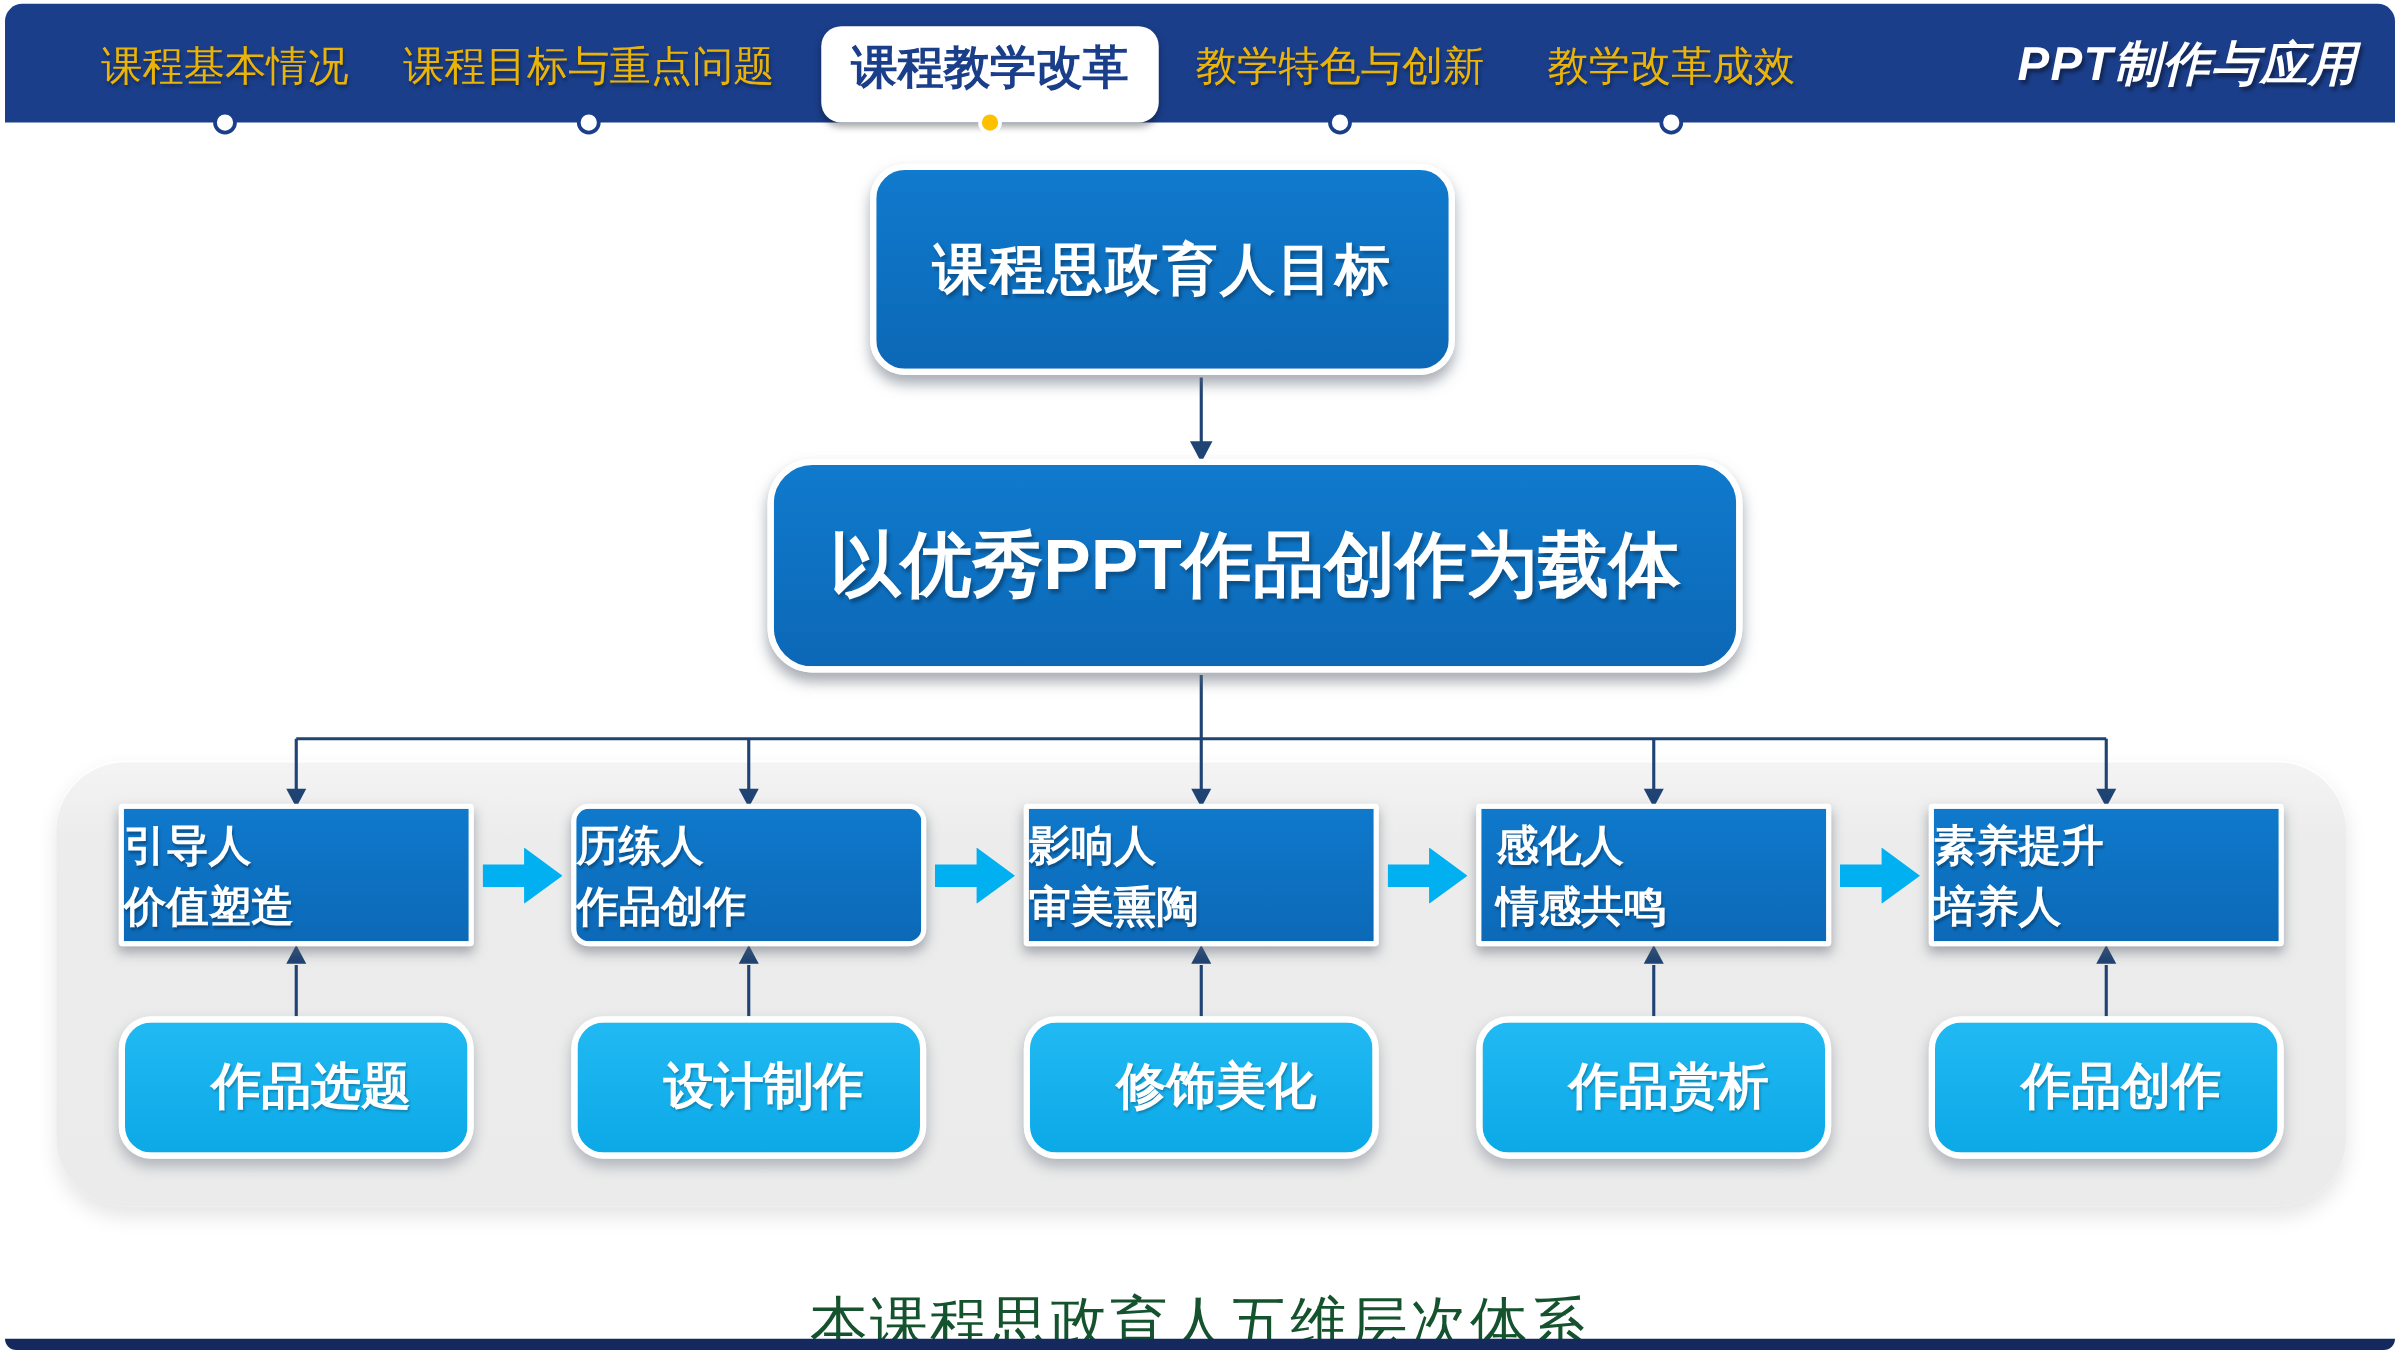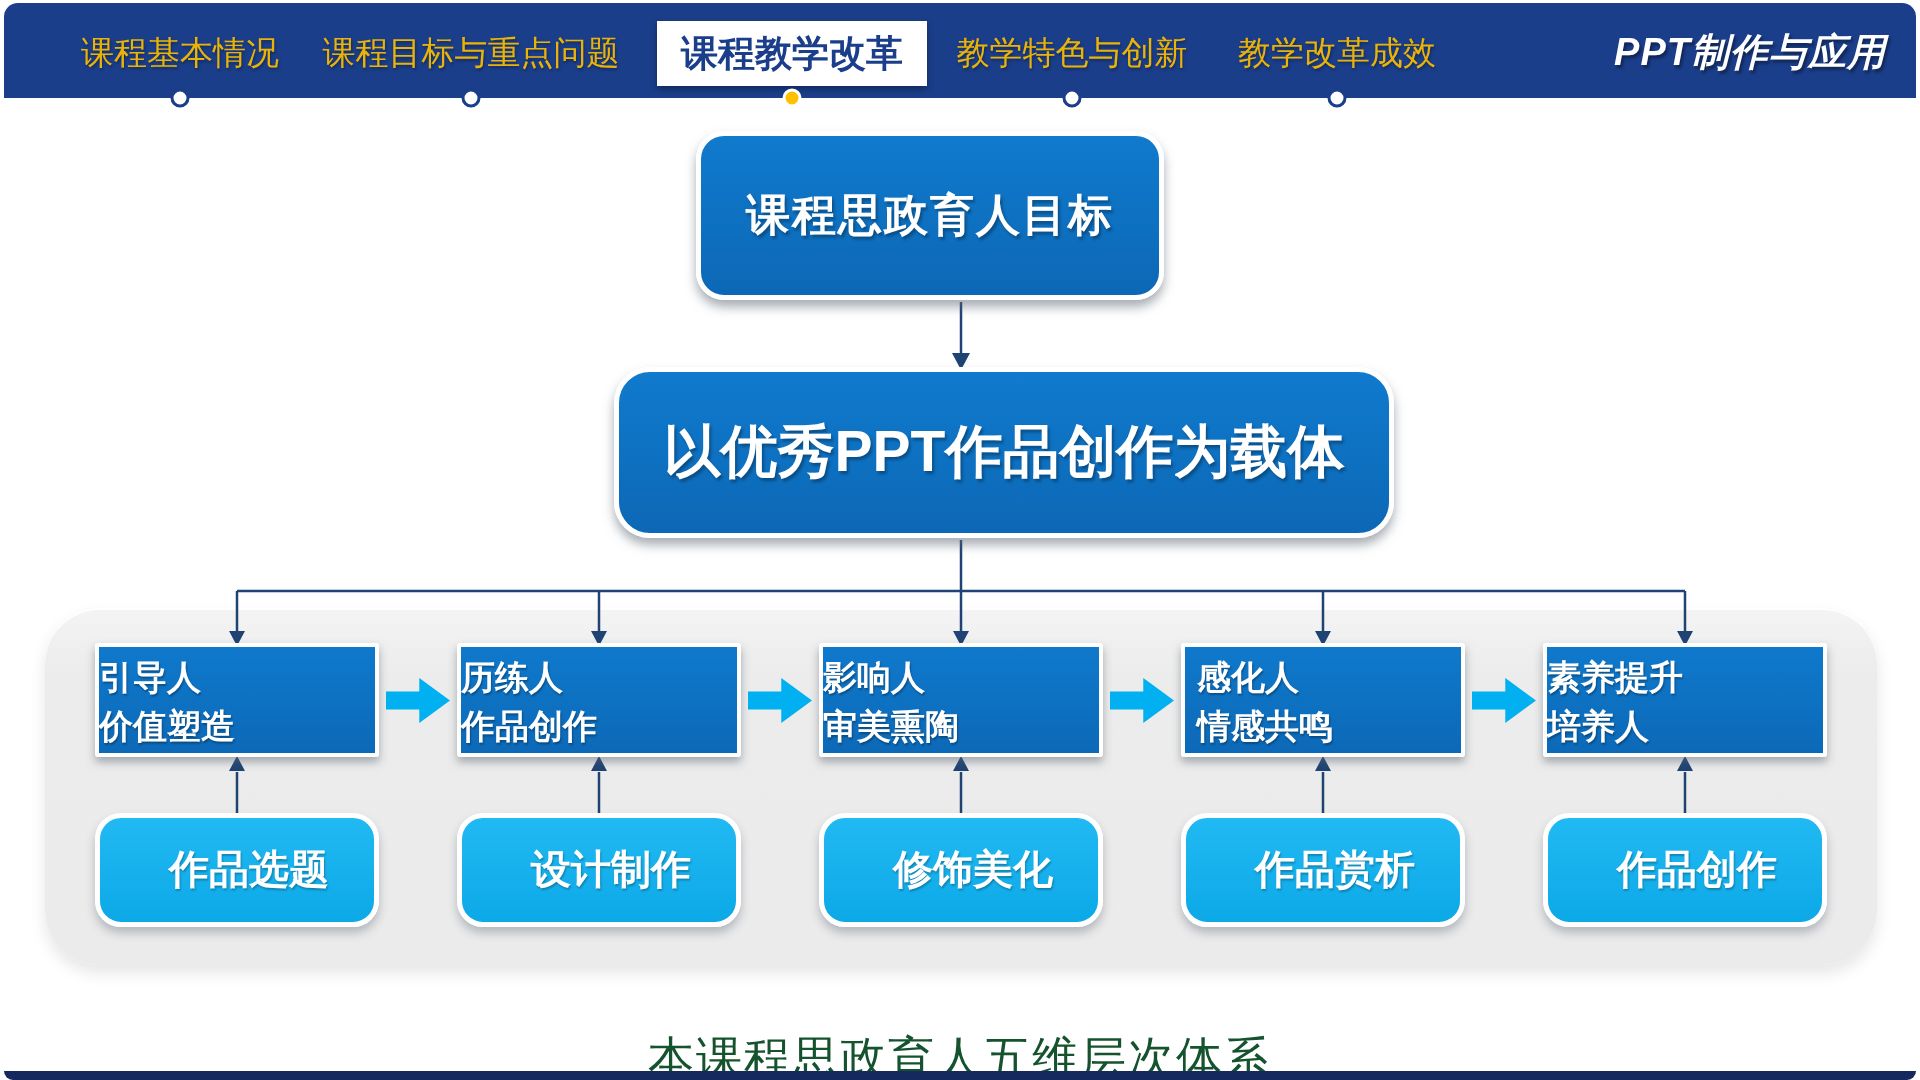--- a/index.html
+++ b/index.html
@@ -15,22 +15,22 @@
   .nav-item{
     position:absolute;top:0;height:116px;line-height:100px;
     transform:translateX(-50%);color:#eab308;font-size:33px;
     white-space:nowrap;text-shadow:1px 2px 3px rgba(0,0,0,.35);
     cursor:pointer;
   }
   .nav-item.c1{left:176px;} .nav-item.c2{left:467px;}
   .nav-item.c4{left:1068px;} .nav-item.c5{left:1333px;}
   .nav-active{
     position:absolute;left:788px;top:18px;transform:translateX(-50%);
-    height:65px;line-height:65px;padding:0 24px;background:#ffffff;
-    color:#1b3e8a;font-size:37px;font-weight:bold;border-radius:0;
+    height:77px;line-height:65px;padding:0 24px;background:#ffffff;
+    color:#1b3e8a;font-size:37px;font-weight:bold;border-radius:16px;
     box-shadow:0 3px 6px rgba(0,0,0,.35);white-space:nowrap;cursor:pointer;
   }
   .brand{
     position:absolute;right:30px;top:0;height:95px;line-height:98px;
     color:#ffffff;font-size:38px;font-weight:bold;font-style:italic;
     letter-spacing:1px;text-shadow:2px 3px 3px rgba(0,0,0,.4);
   }
   .dot{
     position:absolute;top:98px;width:13px;height:13px;border-radius:50%;
     transform:translate(-50%,-50%);background:#ffffff;border:3px solid #1b3e8a;
@@ -63,21 +63,21 @@
   
   .level-box{
     position:absolute;top:643px;width:284px;height:114px;box-sizing:border-box;
     border:4px solid #ffffff;border-radius:3px;
     background:linear-gradient(180deg,#0f79cc 0%,#0c69b7 100%);
     box-shadow:0 5px 9px rgba(90,100,112,.5);
     color:#ffffff;font-weight:bold;font-size:34px;text-align:left;
     line-height:49px;padding-top:6px;text-shadow:1px 2px 2px rgba(0,0,0,.3);
     z-index:2;
   }
-  .level-box.k1{left:95px;} .level-box.k2{left:457px;} .level-box.k3{left:819px;}
+  .level-box.k1{left:95px;} .level-box.k2{left:457px;border-radius:14px;} .level-box.k3{left:819px;}
   .level-box.k4{left:1181px;padding-left:12px;} .level-box.k5{left:1543px;}
   
   .task-box{
     position:absolute;top:813px;width:284px;height:114px;box-sizing:border-box;
     border:5px solid #ffffff;border-radius:26px;
     background:linear-gradient(180deg,#21b9f3 0%,#0ca9e7 100%);
     box-shadow:0 6px 10px rgba(110,120,132,.45);
     color:#ffffff;font-weight:bold;font-size:40px;text-align:center;
     line-height:102px;text-shadow:1px 2px 2px rgba(0,0,0,.25);
     z-index:2;white-space:nowrap;padding-left:24px;

